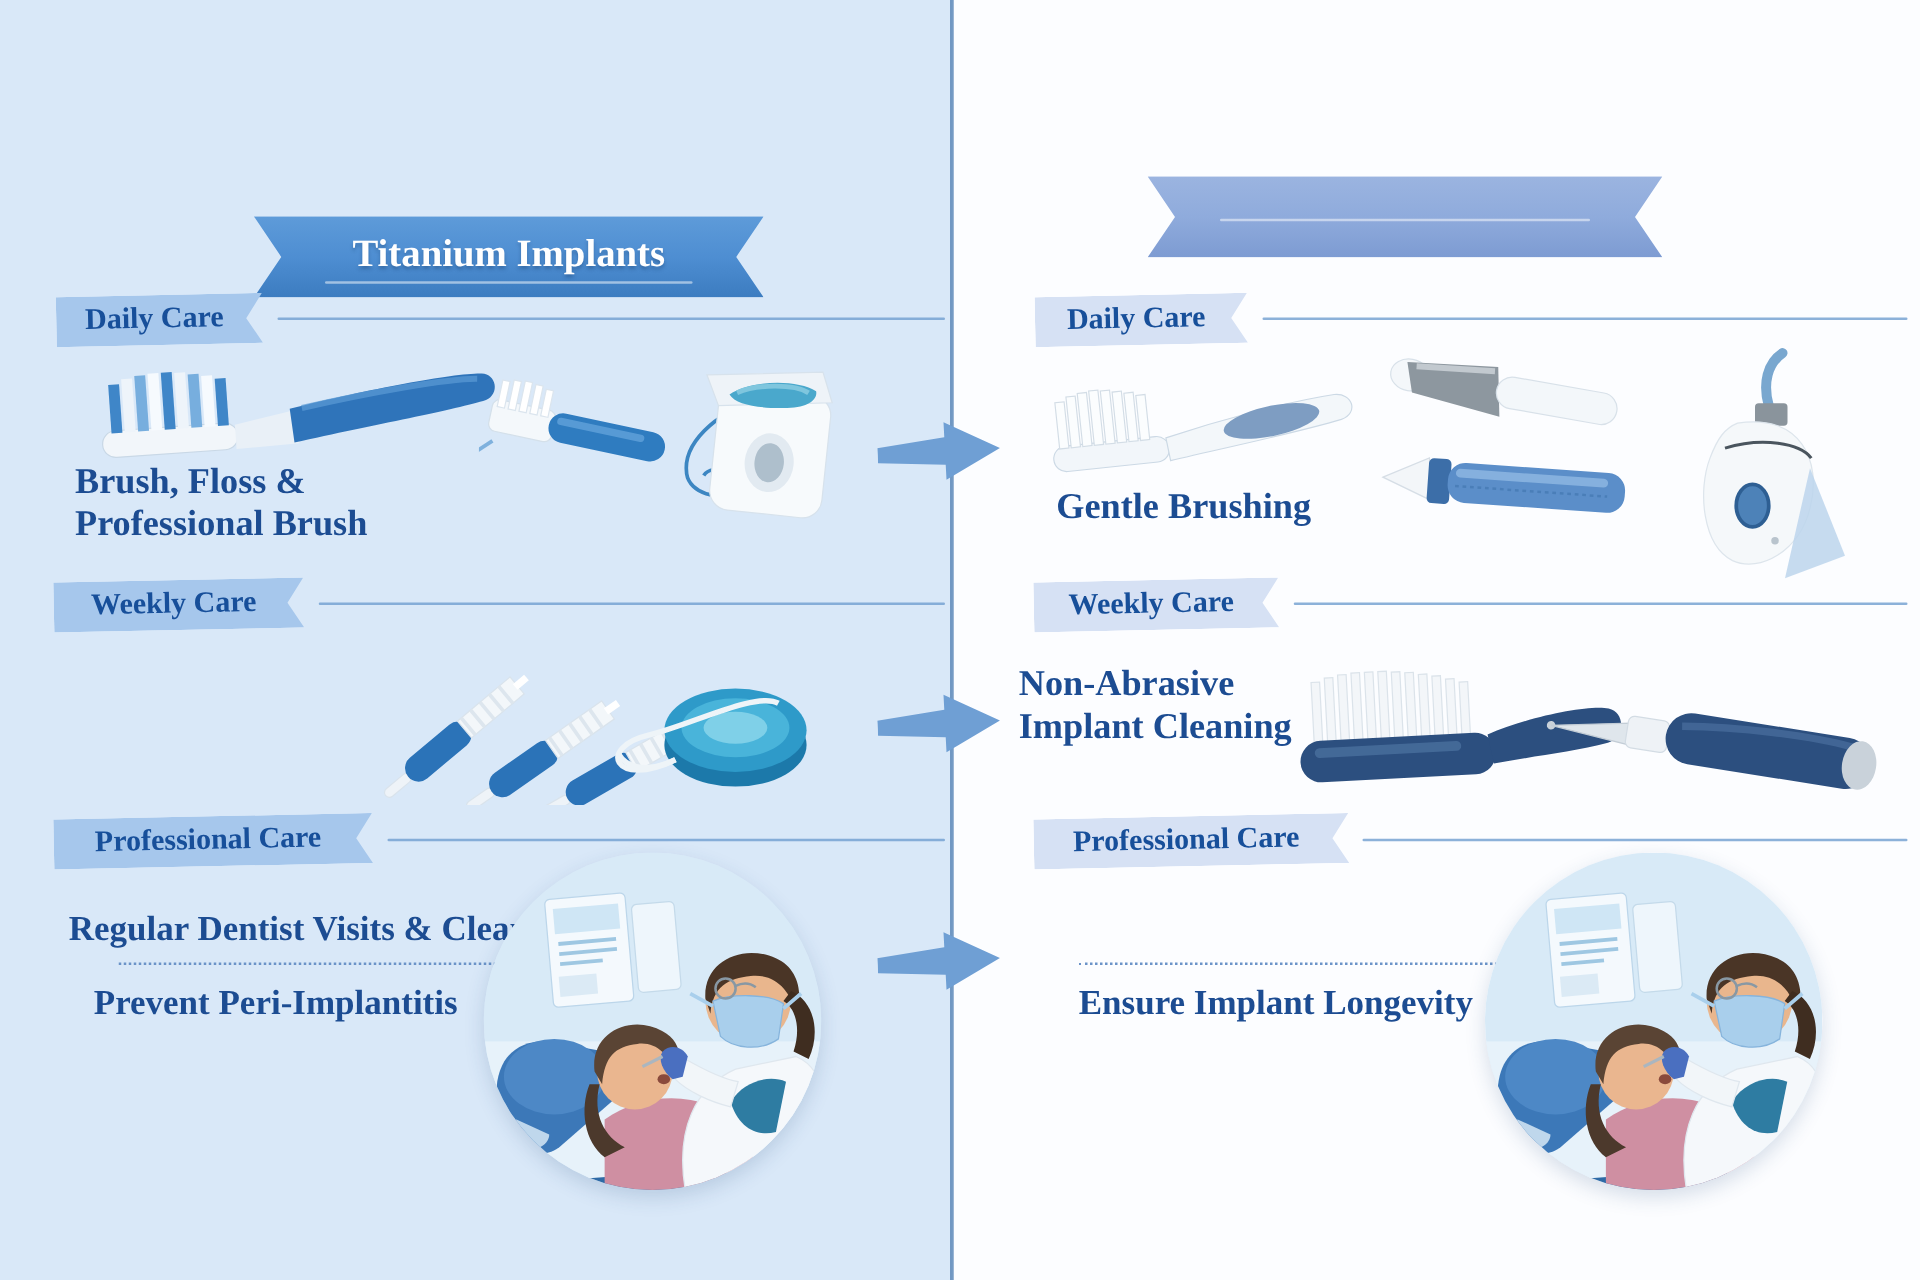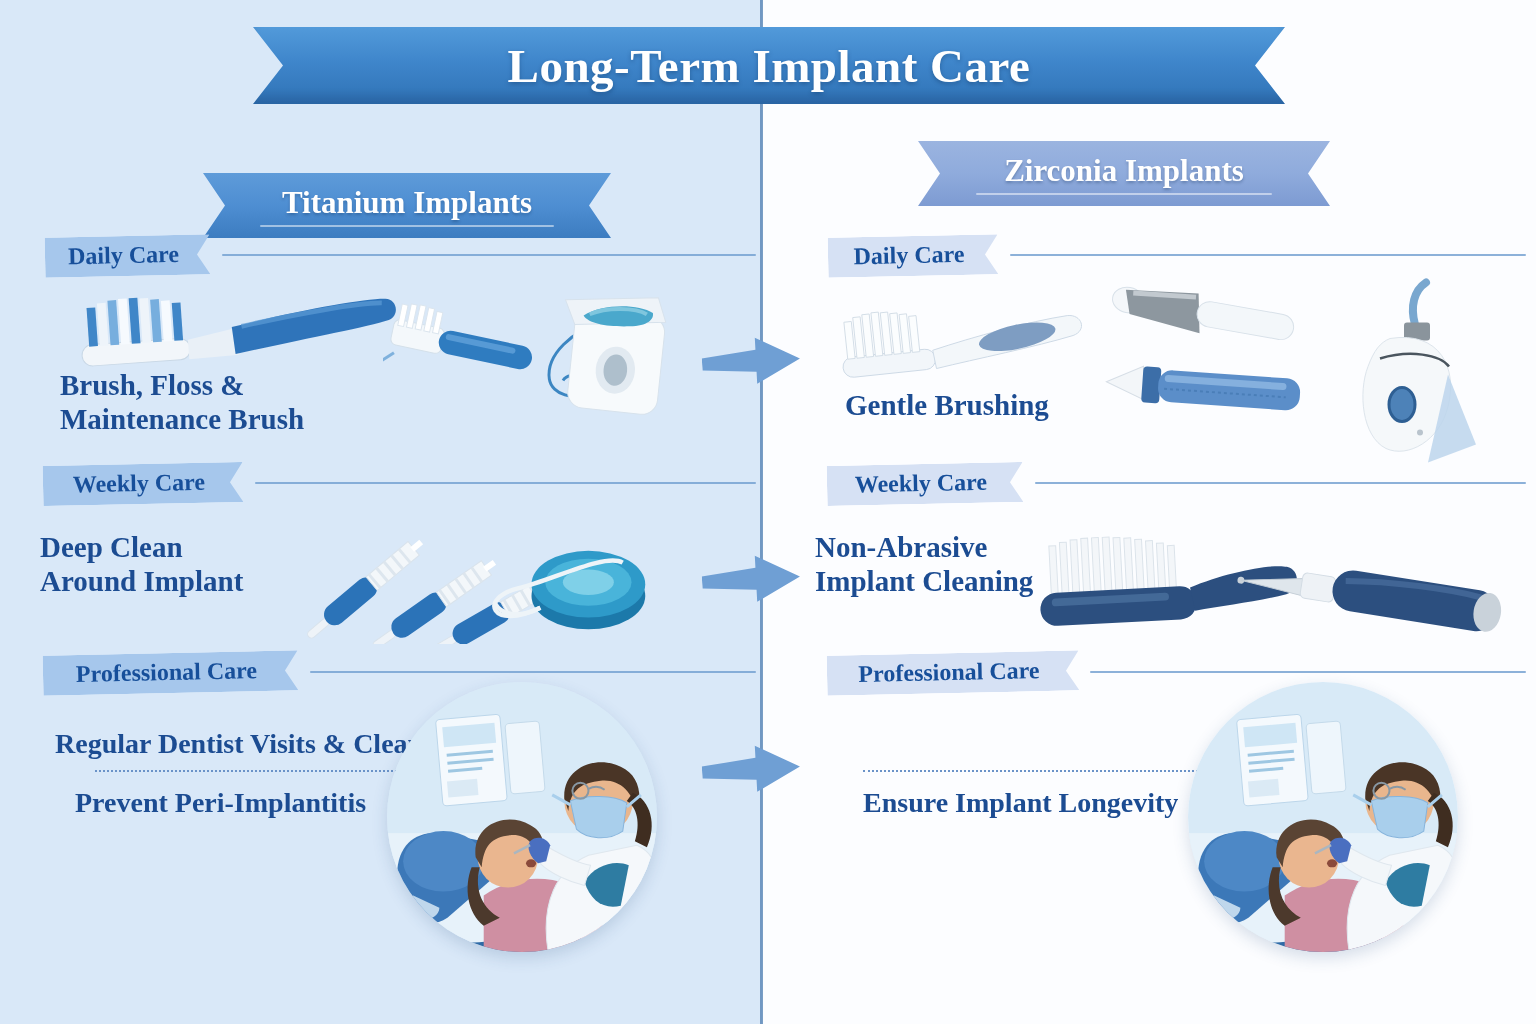--- a/index.html
+++ b/index.html
@@ -224,30 +224,26 @@
   </symbol>
   <symbol id="sym-arrow-right" viewBox="0 0 100 60">
     <polygon points="0,25 54,19 54,7 98,30 54,53 54,41 0,37" fill="#6f9fd4"></polygon>
   </symbol>
 </svg>
 
 <div class="canvas">
   <div class="half-left"></div>
   <div class="divider"></div>
 
-  <div class="abs ribbon" style="left:253px;top:27px;width:1032px;height:77px;z-index:6;">
-    <div class="t">Long-Term Implant Care</div>
-  </div>
 
   <div class="abs banner titanium" style="left:203px;top:141px;width:408px;height:65px;">
     <div class="t">Titanium Implants</div>
     <div class="underline"></div>
   </div>
   <div class="abs banner zirconia" style="left:918px;top:141px;width:412px;height:65px;">
-    <div class="t">Zirconia Implants</div>
     <div class="underline"></div>
   </div>
 
   <div class="abs tag l" style="left:45px;top:236px;height:40px;min-width:165px;">
     <div class="t">Daily Care</div>
   </div>
   <div class="abs rule-line" style="left:222px;top:254px;width:534px;"></div>
   <div class="abs illu" style="left:72px;top:278px;width:335px;height:97px;">
       <svg>
         <use href="#sym-toothbrush-blue"></use>
@@ -258,31 +254,27 @@
         <use href="#sym-small-brush"></use>
       </svg>
     </div>
   <div class="abs illu" style="left:542px;top:276px;width:148px;height:152px;">
       <svg>
         <use href="#sym-floss-box"></use>
       </svg>
     </div>
   <div class="abs careline" style="left:60px;top:368px;width:360px;">
     <div>Brush, Floss &amp;</div>
-    <div>Maintenance Brush</div>
+    <div>Professional Brush</div>
   </div>
 
   <div class="abs tag l" style="left:43px;top:464px;height:40px;min-width:200px;">
     <div class="t">Weekly Care</div>
   </div>
   <div class="abs rule-line" style="left:255px;top:482px;width:501px;"></div>
-  <div class="abs careline" style="left:40px;top:530px;width:320px;">
-    <div>Deep Clean</div>
-    <div>Around Implant</div>
-  </div>
   <div class="abs illu" style="left:298px;top:492px;width:365px;height:152px;">
       <svg>
         <use href="#sym-interdental-set"></use>
       </svg>
     </div>
 
   <div class="abs tag l" style="left:43px;top:653px;height:40px;min-width:255px;">
     <div class="t">Professional Care</div>
   </div>
   <div class="abs rule-line" style="left:310px;top:671px;width:446px;"></div>

